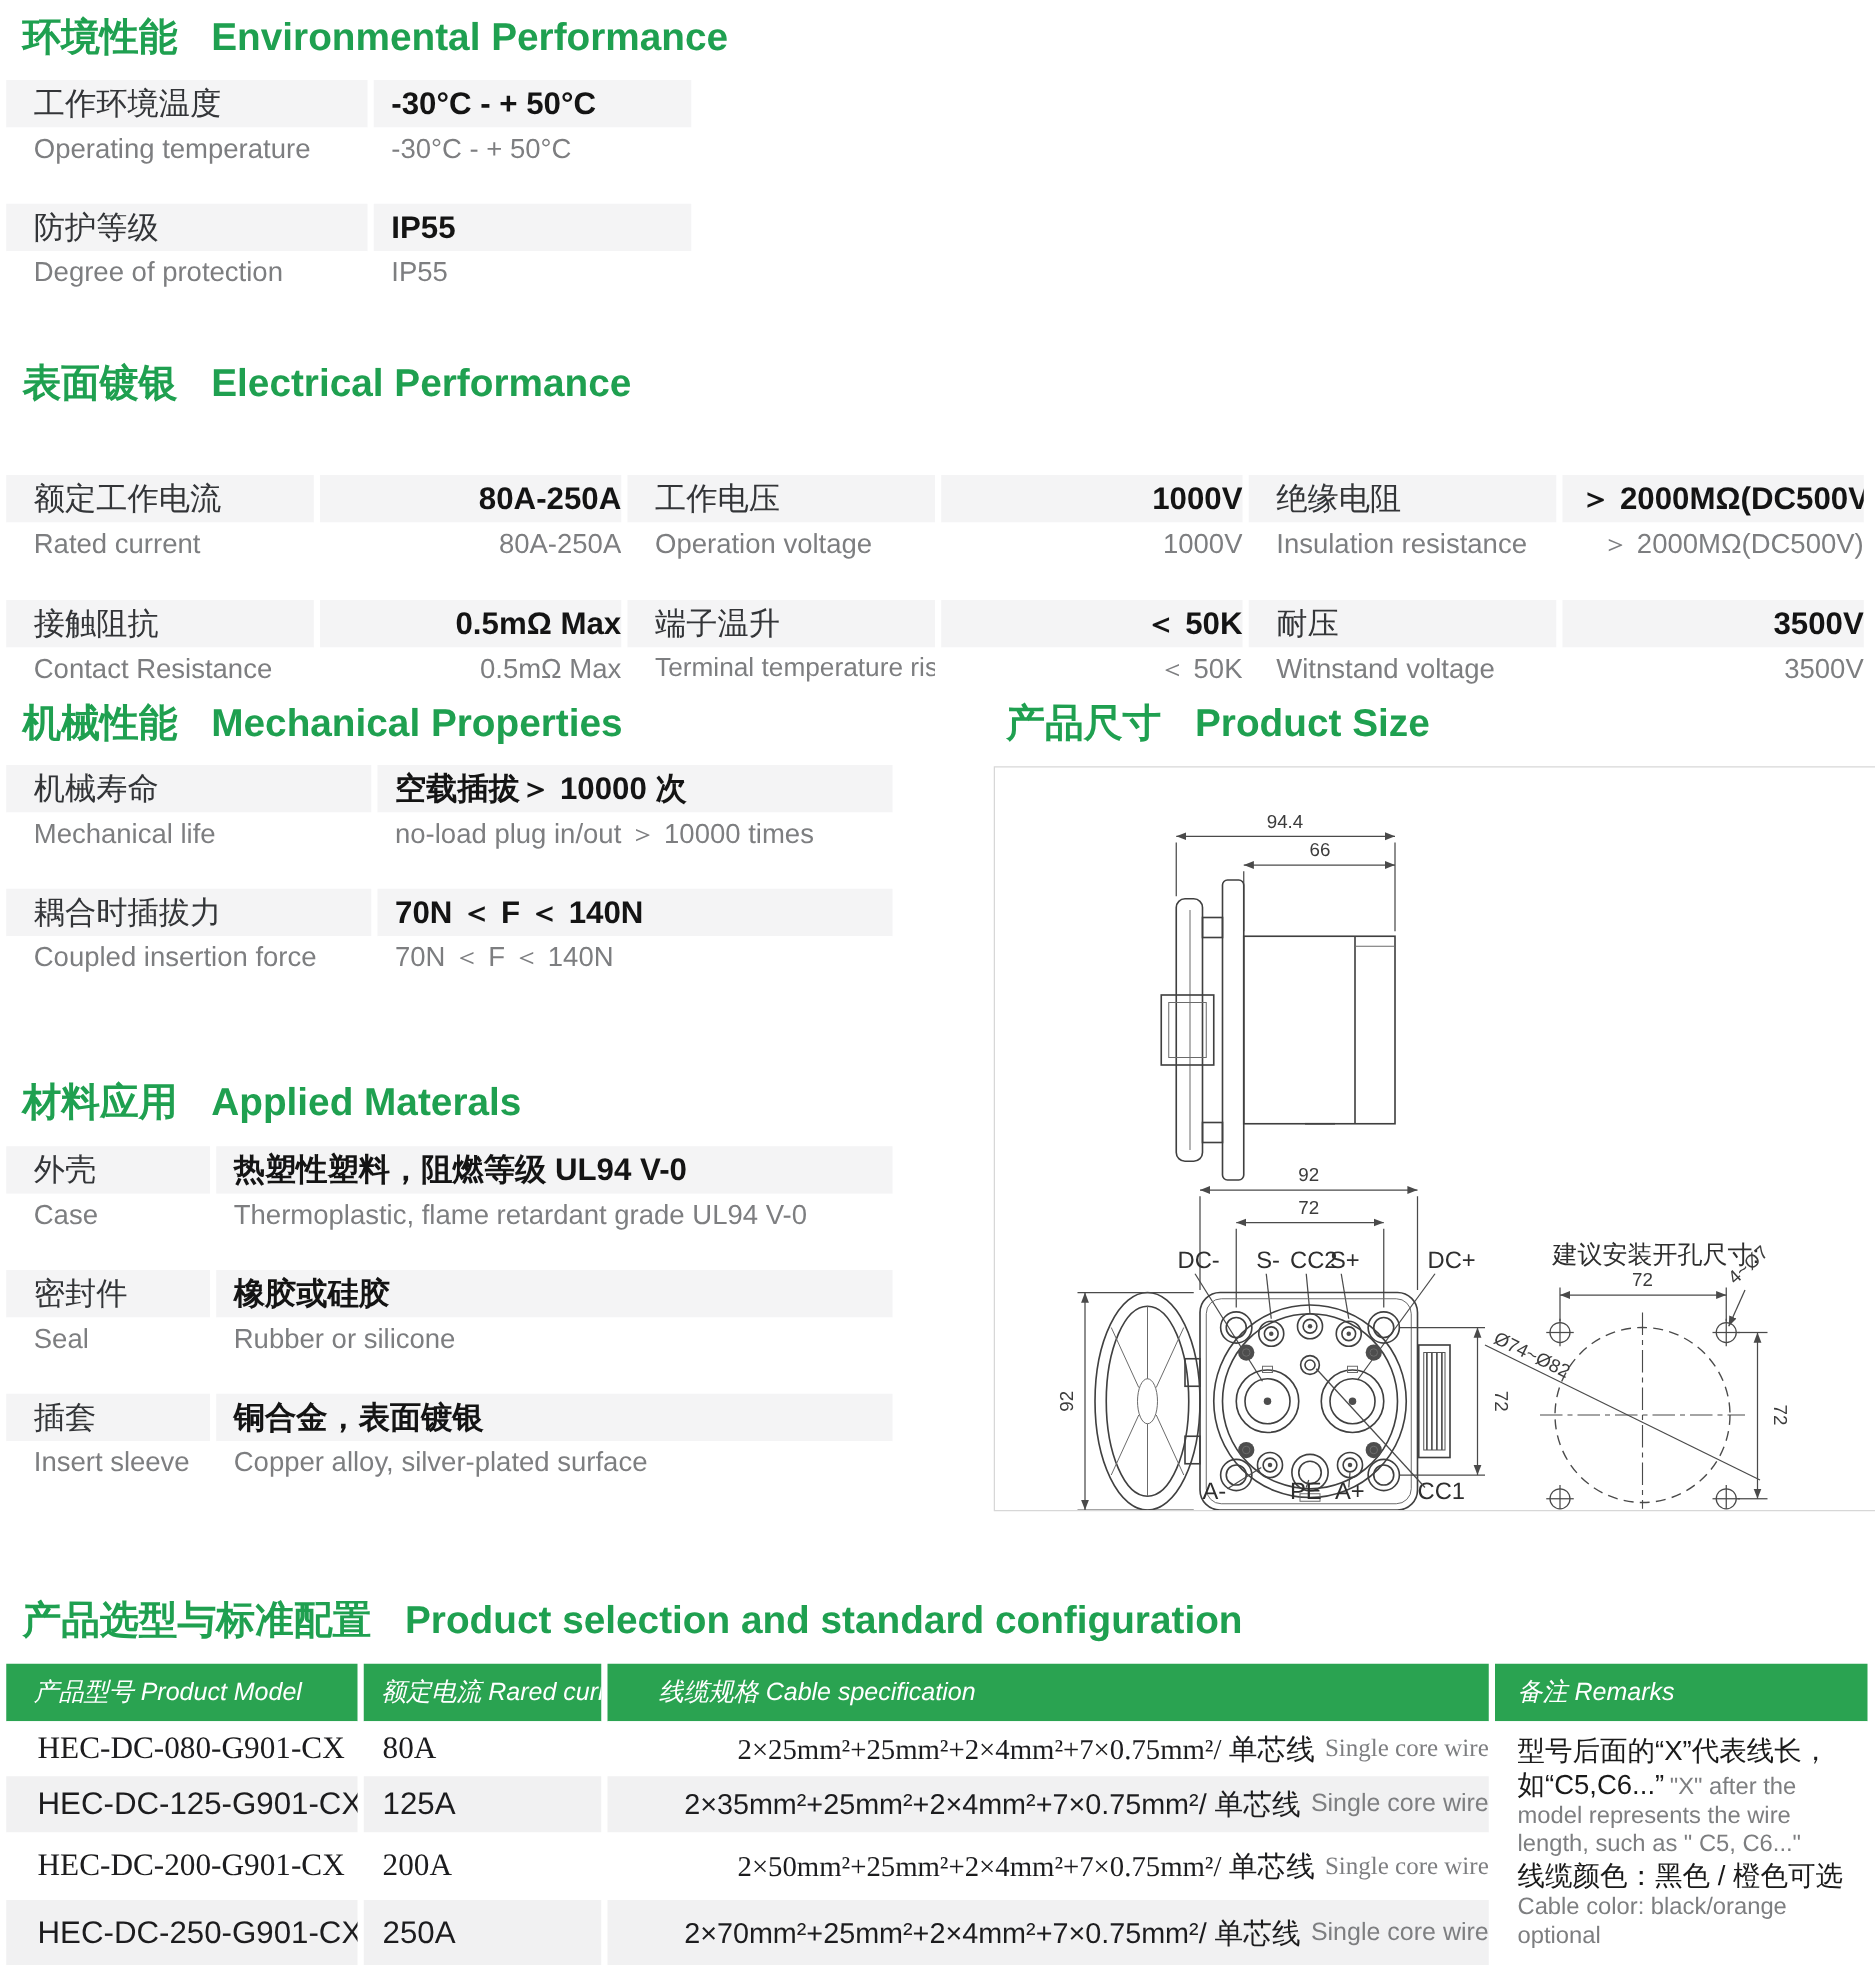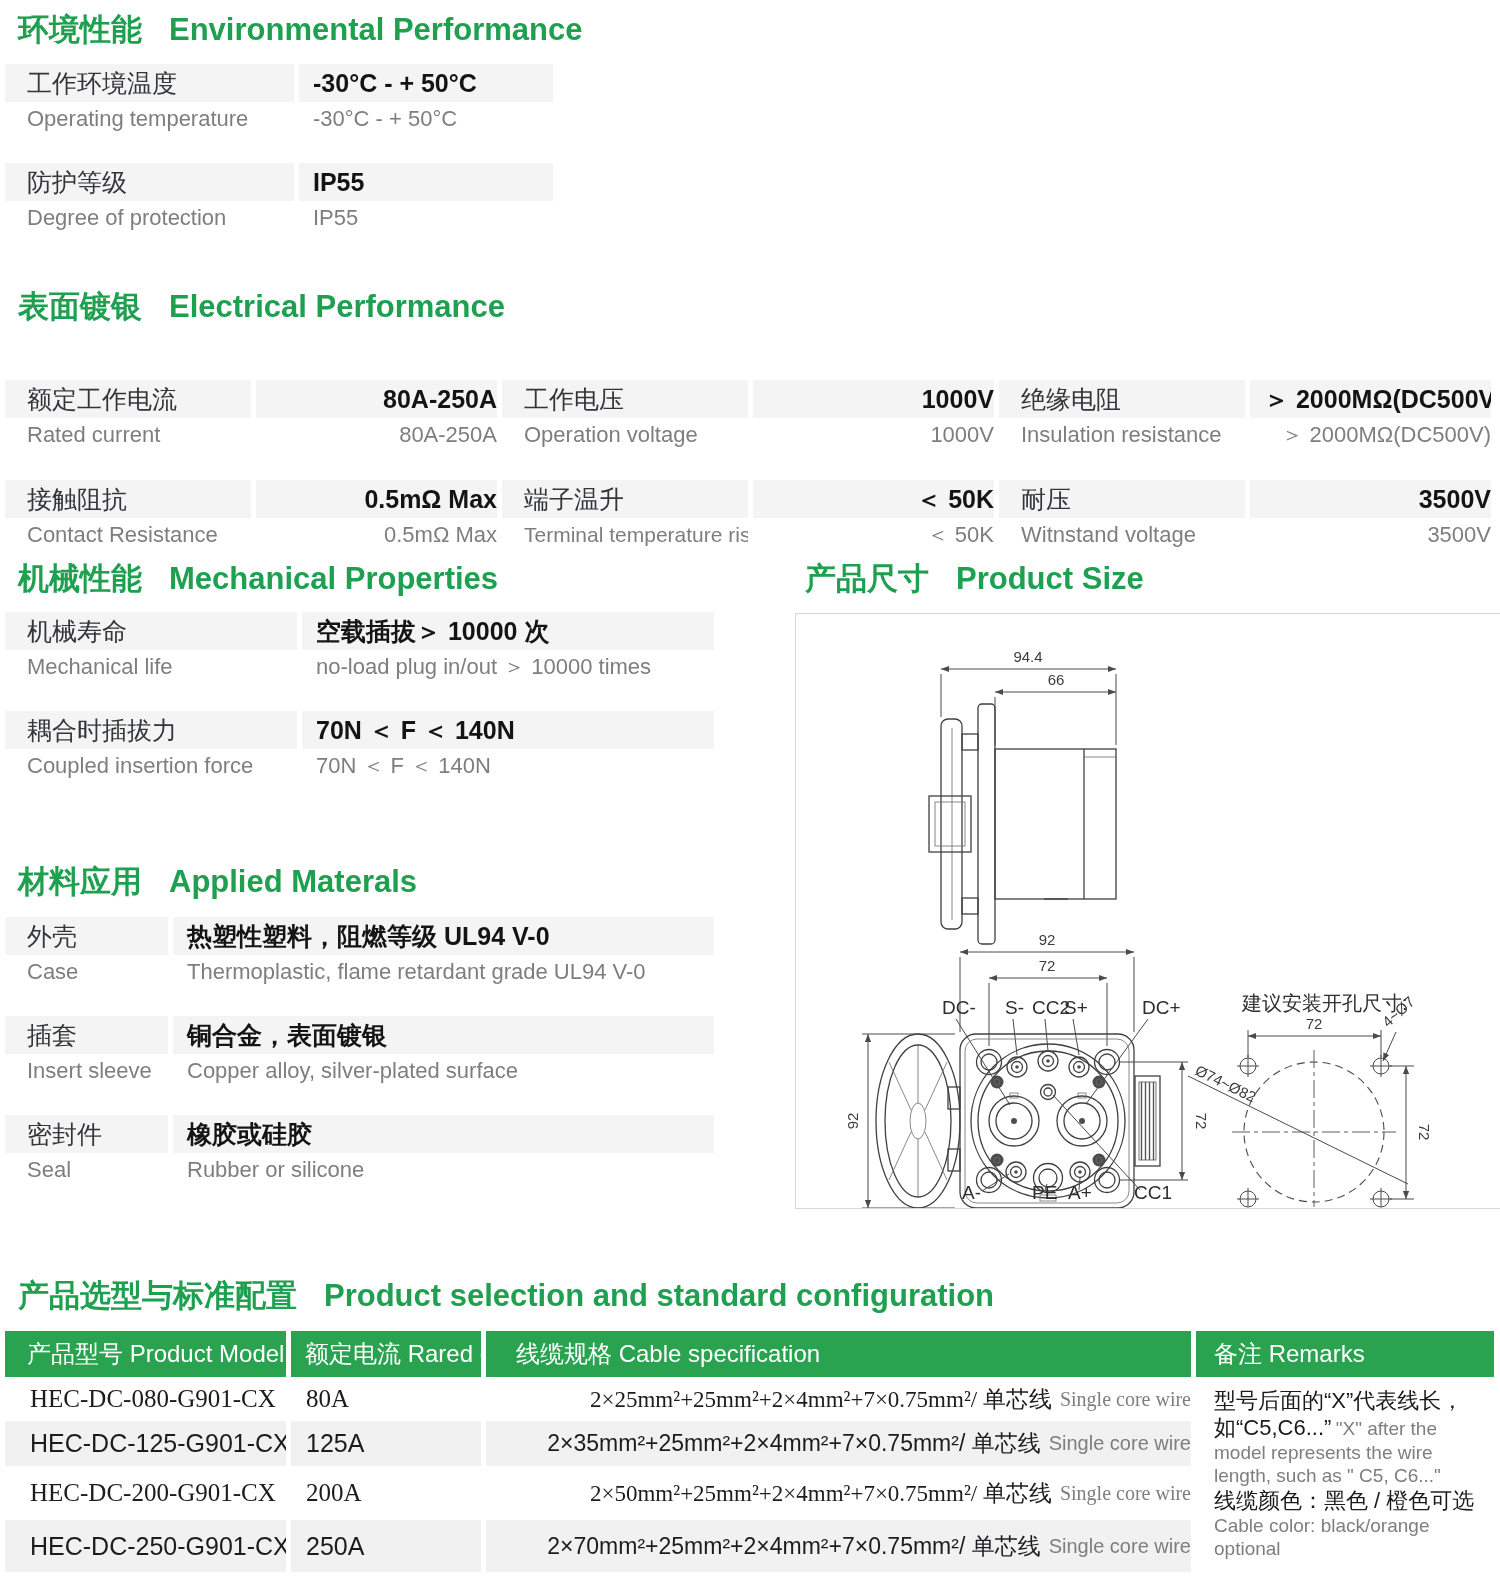--- a/index.html
+++ b/index.html
@@ -45,22 +45,22 @@
   .dim{stroke:#4a4a4a;fill:none;stroke-width:1;}
   .dimtxt{font-family:"Liberation Sans",sans-serif;font-size:15px;fill:#3c3c3c;}
   .pintxt{font-family:"Liberation Sans",sans-serif;font-size:19px;fill:#2e2e2e;}
   .cntxt{font-family:"Liberation Sans",sans-serif;font-size:20px;fill:#2e2e2e;}
   .boss{fill:#4d4d4d;stroke:none;}
 
   
   .sel-table{position:absolute;left:5px;top:1331px;width:1491px;display:grid;
     grid-template-columns:281px 190px 705px 298px;
     grid-template-rows:46px 44px 45px 54px 52px;column-gap:5px;}
-  .th{background:var(--hdr-green);color:#fff;font-size:24px;line-height:46px;white-space:nowrap;overflow:hidden;}
-  .th.h1{padding-left:22px;} .th.h2{padding-left:14px;} .th.h3{padding-left:30px;} .th.h4{padding-left:18px;}
+  .th{background:var(--hdr-green);color:#fff;font-size:20px;line-height:46px;white-space:nowrap;overflow:hidden;font-style:italic;}
+  .th.h1{padding-left:22px;} .th.h2{padding-left:14px;} .th.h3{padding-left:41px;} .th.h4{padding-left:18px;}
   .td{display:flex;align-items:center;font-size:25px;color:#1c1c1e;white-space:nowrap;overflow:hidden;}
   .td.model{padding-left:25px;}
   .td.curr{padding-left:15px;}
   .td.cable{justify-content:flex-end;font-size:23px;gap:8px;}
   .td.cable .en{font-size:20px;color:var(--gray);}
   .rowa{background:#fff;font-family:Liberation Serif, serif;} .rowb{background:var(--alt);}
   .remarks{grid-column:4;grid-row:2/6;background:#fff;padding:10px 8px 0 18px;}
   .remarks p{margin:0;}
   .remarks .zh{font-size:22px;color:#1a1a1a;line-height:27px;}
   .remarks .en{font-size:19px;color:var(--gray);line-height:23px;}
@@ -392,36 +392,36 @@
       <div class="cell c1">外壳</div>
       <div class="cell c2 val">热塑性塑料，阻燃等级 UL94 V-0</div>
     </div>
     <div class="sprow en-row">
       <div class="cell c1">Case</div>
       <div class="cell c2">Thermoplastic, flame retardant grade UL94 V-0</div>
     </div>
   </div>
   <div class="pair">
     <div class="sprow zh-row">
+      <div class="cell c1">密封件</div>
+      <div class="cell c2 val">橡胶或硅胶</div>
+    </div>
+    <div class="sprow en-row">
+      <div class="cell c1">Seal</div>
+      <div class="cell c2">Rubber or silicone</div>
+    </div>
+  </div>
+  <div class="pair">
+    <div class="sprow zh-row">
       <div class="cell c1">插套</div>
       <div class="cell c2 val">铜合金，表面镀银</div>
     </div>
     <div class="sprow en-row">
       <div class="cell c1">Insert sleeve</div>
       <div class="cell c2">Copper alloy, silver-plated surface</div>
-    </div>
-  </div>
-  <div class="pair">
-    <div class="sprow zh-row">
-      <div class="cell c1">密封件</div>
-      <div class="cell c2 val">橡胶或硅胶</div>
-    </div>
-    <div class="sprow en-row">
-      <div class="cell c1">Seal</div>
-      <div class="cell c2">Rubber or silicone</div>
     </div>
   </div>
 </div>
 
 <h2 class="sec-title" style="top:1278px">
   <span class="zh">产品选型与标准配置</span><span class="en">Product selection and standard configuration</span>
 </h2>
 <div class="sel-table">
   <div class="th h1">产品型号 Product Model</div>
   <div class="th h2">额定电流 Rared current</div>

